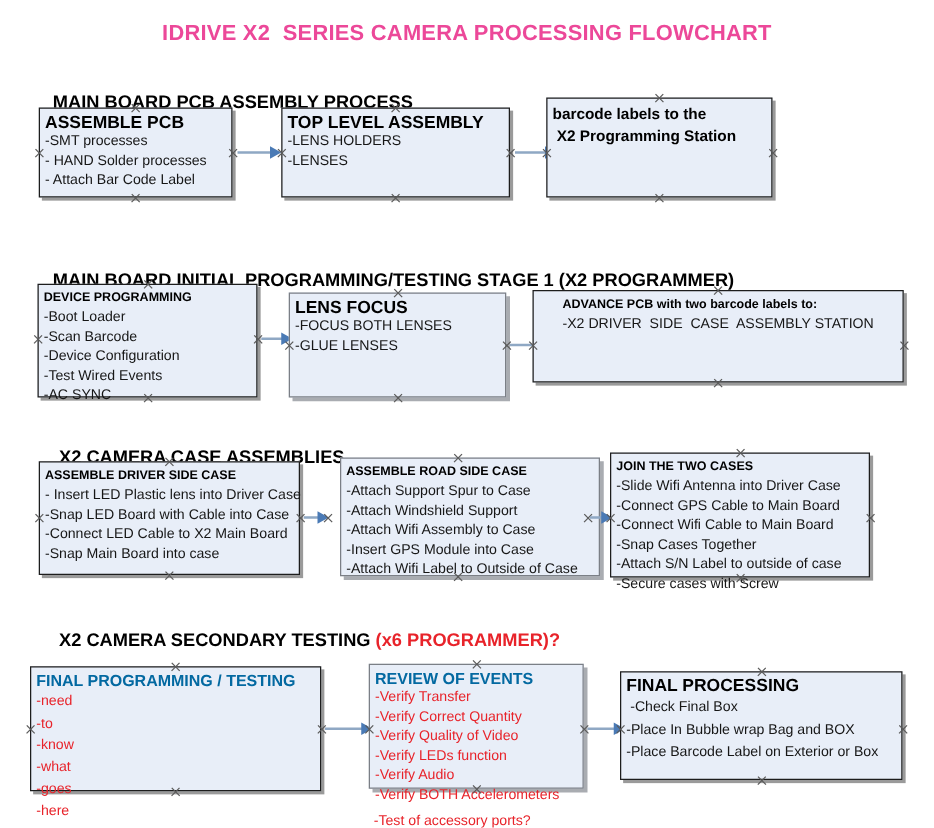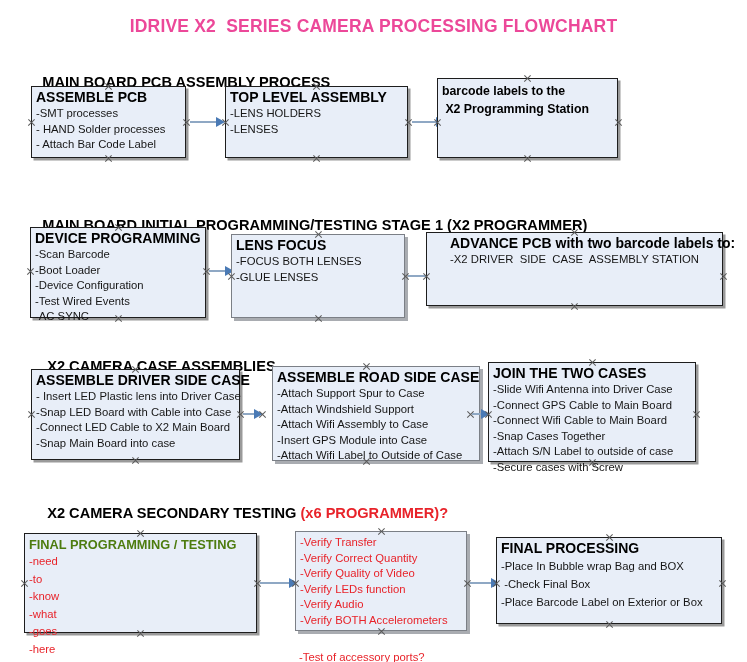--- a/index.html
+++ b/index.html
@@ -67,26 +67,26 @@
     margin-bottom: 1px;
   }
   .node .n-line {
     font-size: 11.3px;
     font-weight: normal;
     color: #161616;
     line-height: 15.5px;
     white-space: pre;
   }
   
-  .node.red .n-title { color: #4d7c0f; font-size: 12.8px; }
+  .node.red .n-title { color: #0369a1; font-size: 12.8px; }
   .node.red .n-line  { color: #e8232a; }
 
   
   .t-big   .n-title { font-size: 14px; }
-  .t-mid   .n-title { font-size: 14px; }
+  .t-mid   .n-title { font-size: 10px; }
   .lh-wide .n-line  { line-height: 17.5px; }
   .lh-tall .n-line  { line-height: 18.2px; }
 
   
   .node.bold-body .n-line { font-weight: bold; font-size: 12.3px; line-height: 18px; color:#000; }
 
   
   .handle {
     position: absolute;
     width: 9px;
@@ -186,22 +186,22 @@
   <div class="handle" style="left:527px; top:158px;"></div>
   <div class="handle" style="left:437px; top:122px;"></div>
   <div class="handle" style="left:618px; top:122px;"></div>
 
   <div class="section-head" style="left:26px; top:201px;">
     <span>MAIN BOARD INITIAL PROGRAMMING/TESTING STAGE 1 (X2 PROGRAMMER)</span><span class="red"></span>
   </div>
 
   <div class="node t-mid" style="left:30px; top:227px; width:176px; height:91px;">
     <div class="n-title">DEVICE PROGRAMMING</div>
+    <div class="n-line">-Boot Loader</div>
     <div class="n-line">-Scan Barcode</div>
-    <div class="n-line">-Boot Loader</div>
     <div class="n-line">-Device Configuration</div>
     <div class="n-line">-Test Wired Events</div>
     <div class="n-line">-AC SYNC</div>
   </div>
   <div class="handle" style="left:118px; top:227px;"></div>
   <div class="handle" style="left:118px; top:318px;"></div>
   <div class="handle" style="left:30px;  top:271px;"></div>
   <div class="handle" style="left:206px; top:271px;"></div>
 
   <div class="arrow" style="left:209px; top:271px; width:25px;">
@@ -303,20 +303,21 @@
   <div class="handle" style="left:140px; top:633px;"></div>
   <div class="handle" style="left:24px;  top:583px;"></div>
   <div class="handle" style="left:257px; top:583px;"></div>
 
   <div class="arrow" style="left:260px; top:583px; width:38px;">
     <div class="shaft"></div>
     <div class="head"></div>
   </div>
 
   <div class="node gray-border red t-mid" style="left:295px; top:531px; width:172px; height:100px;">
+    <div class="n-title">REVIEW OF EVENTS</div>
     <div class="n-line">-Verify Transfer</div>
     <div class="n-line">-Verify Correct Quantity</div>
     <div class="n-line">-Verify Quality of Video</div>
     <div class="n-line">-Verify LEDs function</div>
     <div class="n-line">-Verify Audio</div>
     <div class="n-line">-Verify BOTH Accelerometers</div>
   </div>
 
   <div class="overflow-line" style="left:299px; top:631px;margin-top:20px;">-Test of accessory ports?</div>
   <div class="handle" style="left:381px; top:531px;"></div>
@@ -324,22 +325,22 @@
   <div class="handle" style="left:295px; top:583px;"></div>
   <div class="handle" style="left:467px; top:583px;"></div>
 
   <div class="arrow" style="left:470px; top:583px; width:30px;">
     <div class="shaft"></div>
     <div class="head"></div>
   </div>
 
   <div class="node t-big lh-tall" style="left:496px; top:537px; width:226px; height:87px;">
     <div class="n-title">FINAL PROCESSING</div>
+    <div class="n-line"> -Check Final Box</div>
     <div class="n-line">-Place In Bubble wrap Bag and BOX</div>
-    <div class="n-line"> -Check Final Box</div>
     <div class="n-line">-Place Barcode Label on Exterior or Box</div>
   </div>
   <div class="handle" style="left:609px; top:537px;"></div>
   <div class="handle" style="left:609px; top:624px;"></div>
   <div class="handle" style="left:496px; top:583px;"></div>
   <div class="handle" style="left:722px; top:583px;"></div>
 
 </div>
 
 </body></html>

